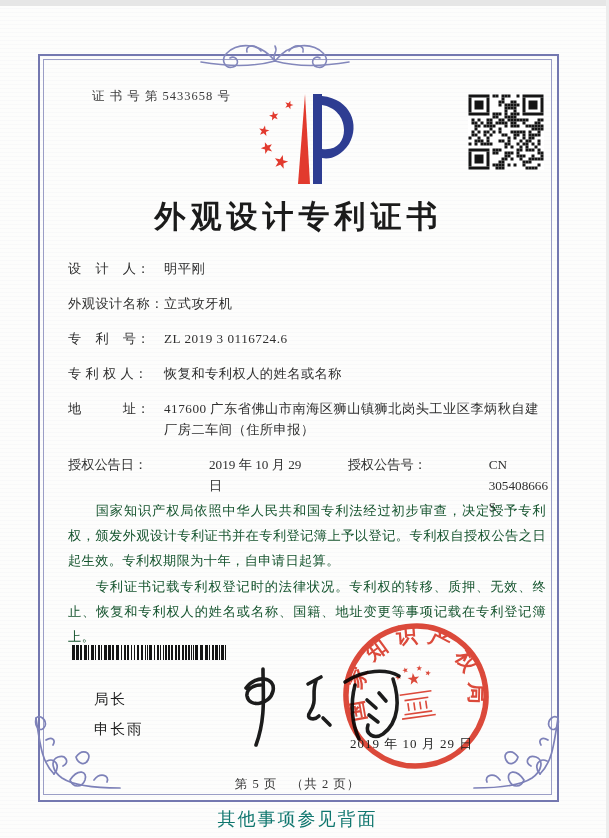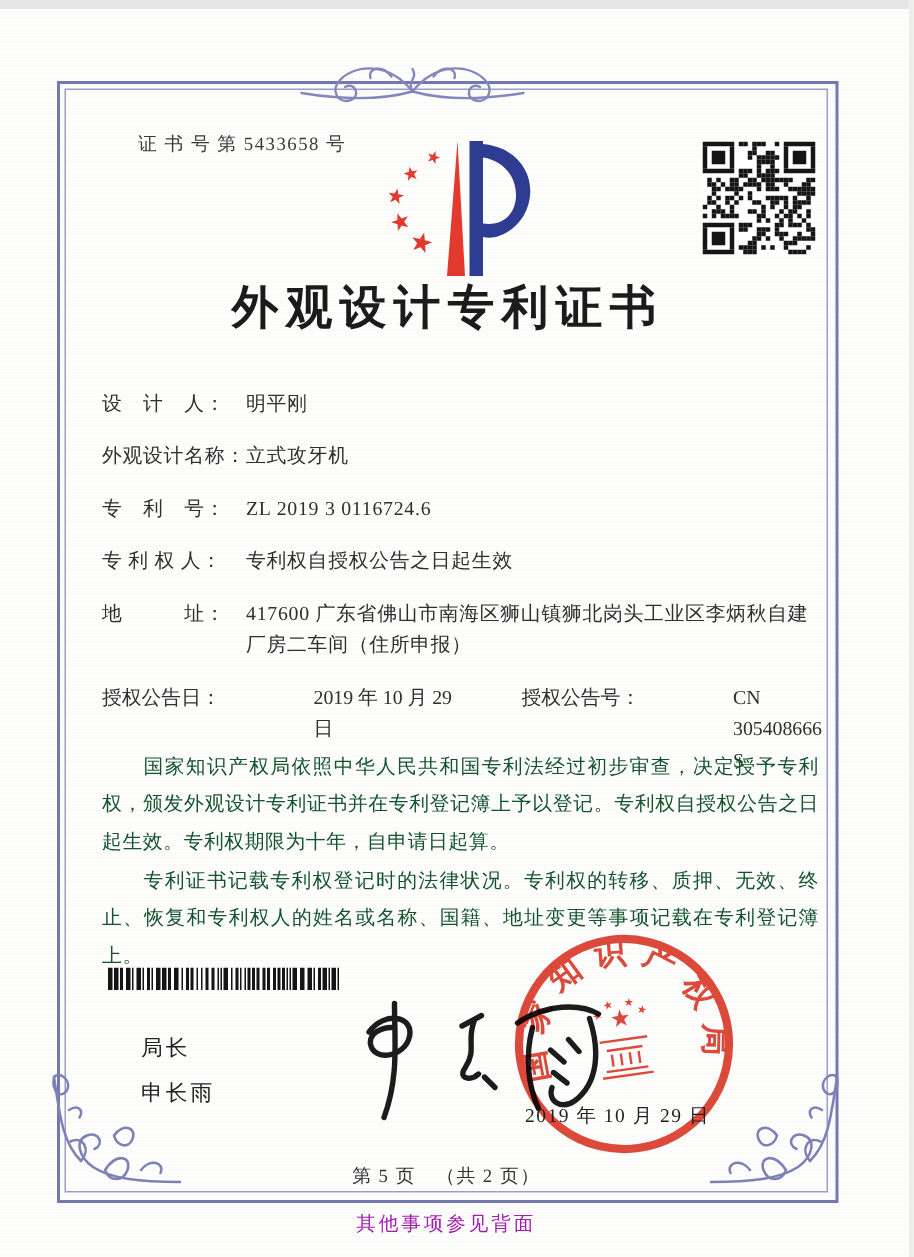--- a/index.html
+++ b/index.html
@@ -14,39 +14,39 @@
   }
   .scan-top{position:absolute;left:0;top:0;width:609px;height:6px;background:#e6e6e6;}
   .scan-right{position:absolute;right:0;top:0;width:3px;height:838px;background:#ededed;}
   
   .frame-outer{position:absolute;left:38px;top:54px;width:517px;height:744px;border:2px solid #7478b0;}
   .frame-inner{position:absolute;left:43px;top:59px;width:507px;height:734px;border:1px solid #9b9ec6;}
   .ornament{position:absolute;pointer-events:none;}
   .cert-no{position:absolute;left:92px;top:88px;font-size:12.5px;letter-spacing:1px;color:#3a3a3a;}
   .logo{position:absolute;left:243px;top:92px;}
   .qr{position:absolute;left:468px;top:94px;background:#fff;}
-  .title{position:absolute;left:40px;right:52px;top:184px;margin:0;text-align:center;
+  .title{position:absolute;left:40px;right:52px;top:184px;margin:12px;text-align:center;
          font-size:31px;font-weight:bold;letter-spacing:5px;color:#1b1b1b;}
   .fields{position:absolute;left:68px;top:258px;width:480px;font-size:13.2px;}
   .row{display:flex;line-height:21px;margin-bottom:14px;}
   .row .lab{width:96px;flex:0 0 96px;letter-spacing:.5px;}
   .row .val{flex:1;letter-spacing:.5px;}
   .grant-row{display:flex;line-height:21px;margin-top:2px;gap:45px;}
   .grant-row .lab{width:96px;flex:0 0 96px;}
   .grant-row .v1{width:156px;}
   .grant-row .lab2{margin-left:0px;}
   .body-text{position:absolute;left:68px;top:498px;width:478px;font-size:13.2px;}
   .body-text p{margin:0;line-height:25.2px;text-indent:2.1em;text-align:justify;letter-spacing:.4px;color:#14532d;}
   .barcode{position:absolute;left:72px;top:645px;}
   .signer{position:absolute;left:94px;top:684px;font-size:14.5px;letter-spacing:2px;line-height:30px;color:#222;}
   .signature{position:absolute;left:226px;top:660px;}
   .seal{position:absolute;left:336px;top:616px;mix-blend-mode:multiply;opacity:.92;}
   .seal-date{position:absolute;left:350px;top:735px;font-size:13px;letter-spacing:1px;color:#1f1f1f;}
   .page-info{position:absolute;left:40px;right:54px;top:776px;text-align:center;font-size:12.5px;letter-spacing:1px;color:#333;}
-  .back-note{position:absolute;left:40px;right:54px;top:807px;text-align:center;font-size:13px;letter-spacing:2px;color:#a21caf;}
+  .back-note{position:absolute;left:40px;right:54px;top:807px;text-align:center;font-size:18px;letter-spacing:2px;color:#0f766e;}
 </style>
 </head>
 <body>
 
 <div class="page">
   <div class="paper-texture"></div>
   <div class="scan-top"></div>
   <div class="scan-right"></div>
 
   <div class="frame-outer"></div>
@@ -332,21 +332,21 @@
     <div class="row">
       <span class="lab">外观设计名称：</span>
       <span class="val">立式攻牙机</span>
     </div>
     <div class="row">
       <span class="lab">专　利　号：</span>
       <span class="val">ZL 2019 3 0116724.6</span>
     </div>
     <div class="row">
       <span class="lab">专 利 权 人：</span>
-      <span class="val">专利权自授权公告之日起生效</span>
+      <span class="val">恢复和专利权人的姓名或名称</span>
     </div>
     <div class="row">
       <span class="lab">地　　　址：</span>
       <span class="val">417600 广东省佛山市南海区狮山镇狮北岗头工业区李炳秋自建厂房二车间（住所申报）</span>
     </div>
     <div class="grant-row">
       <span class="lab">授权公告日：</span>
       <span class="v1">2019 年 10 月 29 日</span>
       <span class="lab lab2">授权公告号：</span>
       <span>CN 305408666 S</span>

